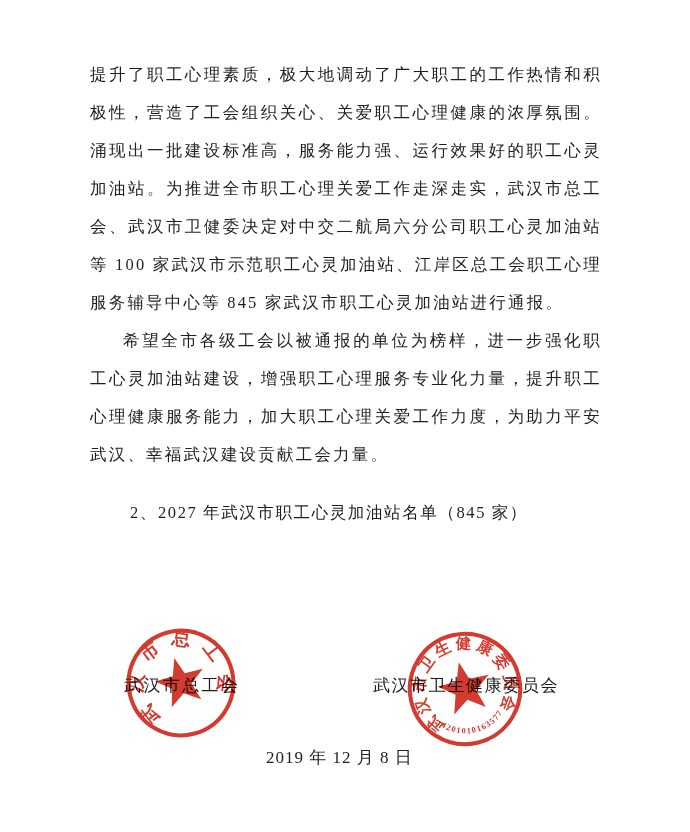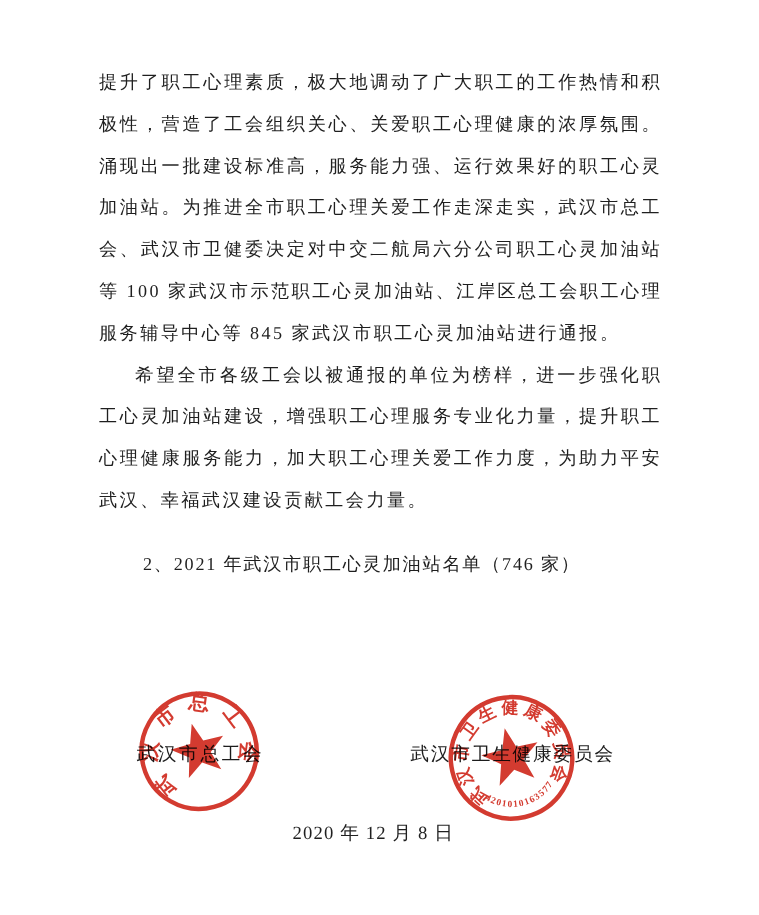--- a/index.html
+++ b/index.html
@@ -117,21 +117,21 @@
 <body>
 
 <div class="page">
 
   <div class="body-text">
     <p>提升了职工心理素质，极大地调动了广大职工的工作热情和积极性，营造了工会组织关心、关爱职工心理健康的浓厚氛围。涌现出一批建设标准高，服务能力强、运行效果好的职工心灵加油站。为推进全市职工心理关爱工作走深走实，武汉市总工会、武汉市卫健委决定对中交二航局六分公司职工心灵加油站等 100 家武汉市示范职工心灵加油站、江岸区总工会职工心理服务辅导中心等 845 家武汉市职工心灵加油站进行通报。</p>
     <p class="indent">希望全市各级工会以被通报的单位为榜样，进一步强化职工心灵加油站建设，增强职工心理服务专业化力量，提升职工心理健康服务能力，加大职工心理关爱工作力度，为助力平安武汉、幸福武汉建设贡献工会力量。</p>
   </div>
 
   <div class="attachments">
-    <div>2、2021 年武汉市职工心灵加油站名单（746 家）</div>
+    <div>2、2027 年武汉市职工心灵加油站名单（845 家）</div>
   </div>
 
   <div class="sig-name sig-left">武汉市总工会</div>
 
   <div class="sig-name sig-right">武汉市卫生健康委员会</div>
 
   <svg class="seal seal-left" viewBox="0 0 170 170">
     <defs>
       <path id="ringPathL" d="M 54.8 121 A 47 47 0 1 1 115.2 121" fill="none"></path>
     </defs>
@@ -150,15 +150,15 @@
     <circle cx="90" cy="90" r="68" fill="none" stroke="#d02a1e" stroke-width="5"></circle>
     <polygon fill="#d02a1e" points="90,56 98,79 122.3,79.5 102.9,94.2 110,117.5 90,103.6 70,117.5 77.1,94.2 57.7,79.5 82,79"></polygon>
     <text class="ring-text-right" fill="#d02a1e" text-anchor="middle">
       <textPath href="#ringPathR" startOffset="50%">武汉市卫生健康委员会</textPath>
     </text>
     <text class="seal-code-text" fill="#d02a1e" text-anchor="middle">
       <textPath href="#codePathR" startOffset="50%">4201010163577</textPath>
     </text>
   </svg>
 
-  <div class="doc-date">2020 年 12 月 8 日</div>
+  <div class="doc-date">2019 年 12 月 8 日</div>
 
 </div>
 
 </body></html>

